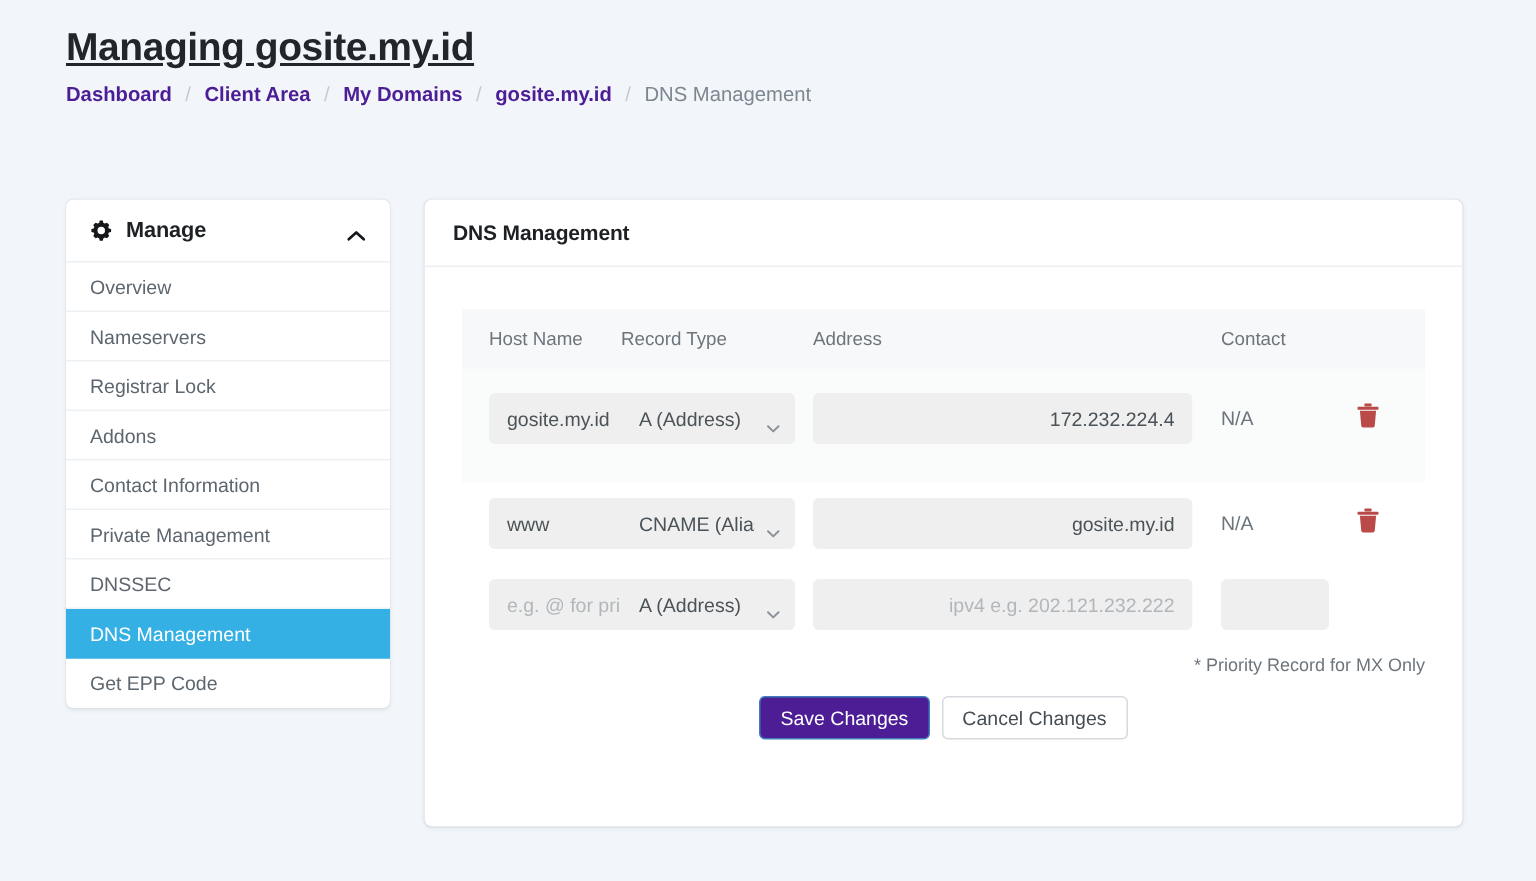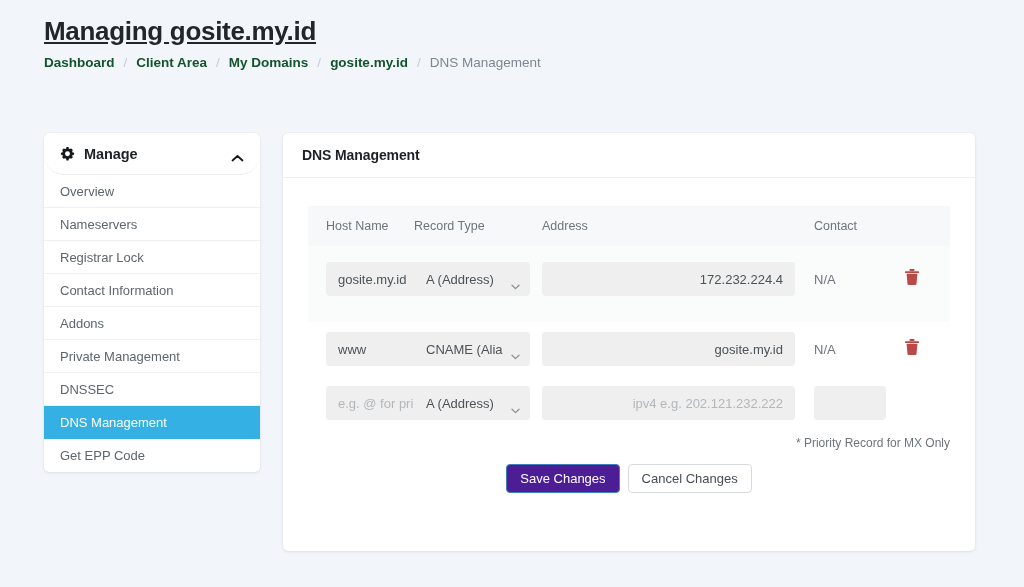--- a/index.html
+++ b/index.html
@@ -17,21 +17,21 @@
     position: absolute; left: 44px; top: 16px;
     font-size: 26px; font-weight: bold; color: #22262a;
     letter-spacing: -0.3px;
     text-decoration: underline;
   }
   .breadcrumb {
     position: absolute; left: 44px; top: 55px;
     font-size: 13.5px; font-weight: bold;
     display: flex; align-items: center; gap: 0;
   }
-  .crumb { color: #14532d; text-decoration: none; white-space: nowrap; }
+  .crumb { color: #4c1d95; text-decoration: none; white-space: nowrap; }
   .crumb.current { color: #7d8790; font-weight: normal; }
   .crumb-sep { color: #c4ccd3; margin: 0 9px; font-weight: normal; }
 
   
   .card {
     background: #ffffff;
     border-radius: 5px;
     box-shadow: 0 1px 3px rgba(30,45,60,0.10), 0 0 1px rgba(30,45,60,0.10);
   }
 
@@ -39,21 +39,20 @@
   .sidebar {
     position: absolute; left: 44px; top: 133px;
     width: 216px;
     overflow: hidden;
   }
   .sidebar-header {
     height: 42px;
     display: flex; align-items: center;
     padding: 0 16px;
     border-bottom: 1px solid #eceff1;
-    border-radius: 20px;
   }
   .sidebar-header .gear { width: 15px; height: 15px; flex: 0 0 auto; margin-right: 9px; }
   .sidebar-title {
     font-size: 14.5px; font-weight: bold; color: #1d2124;
     flex: 1 1 auto; letter-spacing: -0.1px;
   }
   .chev { width: 13px; height: 9px; flex: 0 0 auto; }
   .sidebar-list { list-style: none; margin: 0; padding: 0; }
   .sidebar-item {
     height: 33px;
@@ -204,22 +203,22 @@
       <span class="chev">
         <svg width="13" height="9" viewBox="0 0 13 9" fill="none" stroke="#15191c" stroke-width="1.8" stroke-linecap="round" stroke-linejoin="round">
           <path d="M1.5 6.5 L6.5 2 L11.5 6.5"></path>
         </svg>
       </span>
     </div>
     <ul class="sidebar-list">
       <li class="sidebar-item">Overview</li>
       <li class="sidebar-item">Nameservers</li>
       <li class="sidebar-item">Registrar Lock</li>
+      <li class="sidebar-item">Addons</li>
       <li class="sidebar-item">Contact Information</li>
-      <li class="sidebar-item">Addons</li>
       <li class="sidebar-item">Private Management</li>
       <li class="sidebar-item">DNSSEC</li>
       <li class="sidebar-item active">DNS Management</li>
       <li class="sidebar-item">Get EPP Code</li>
     </ul>
   </div>
 
   <div class="card panel">
     <div class="panel-header">DNS Management</div>
     <div class="panel-body">

